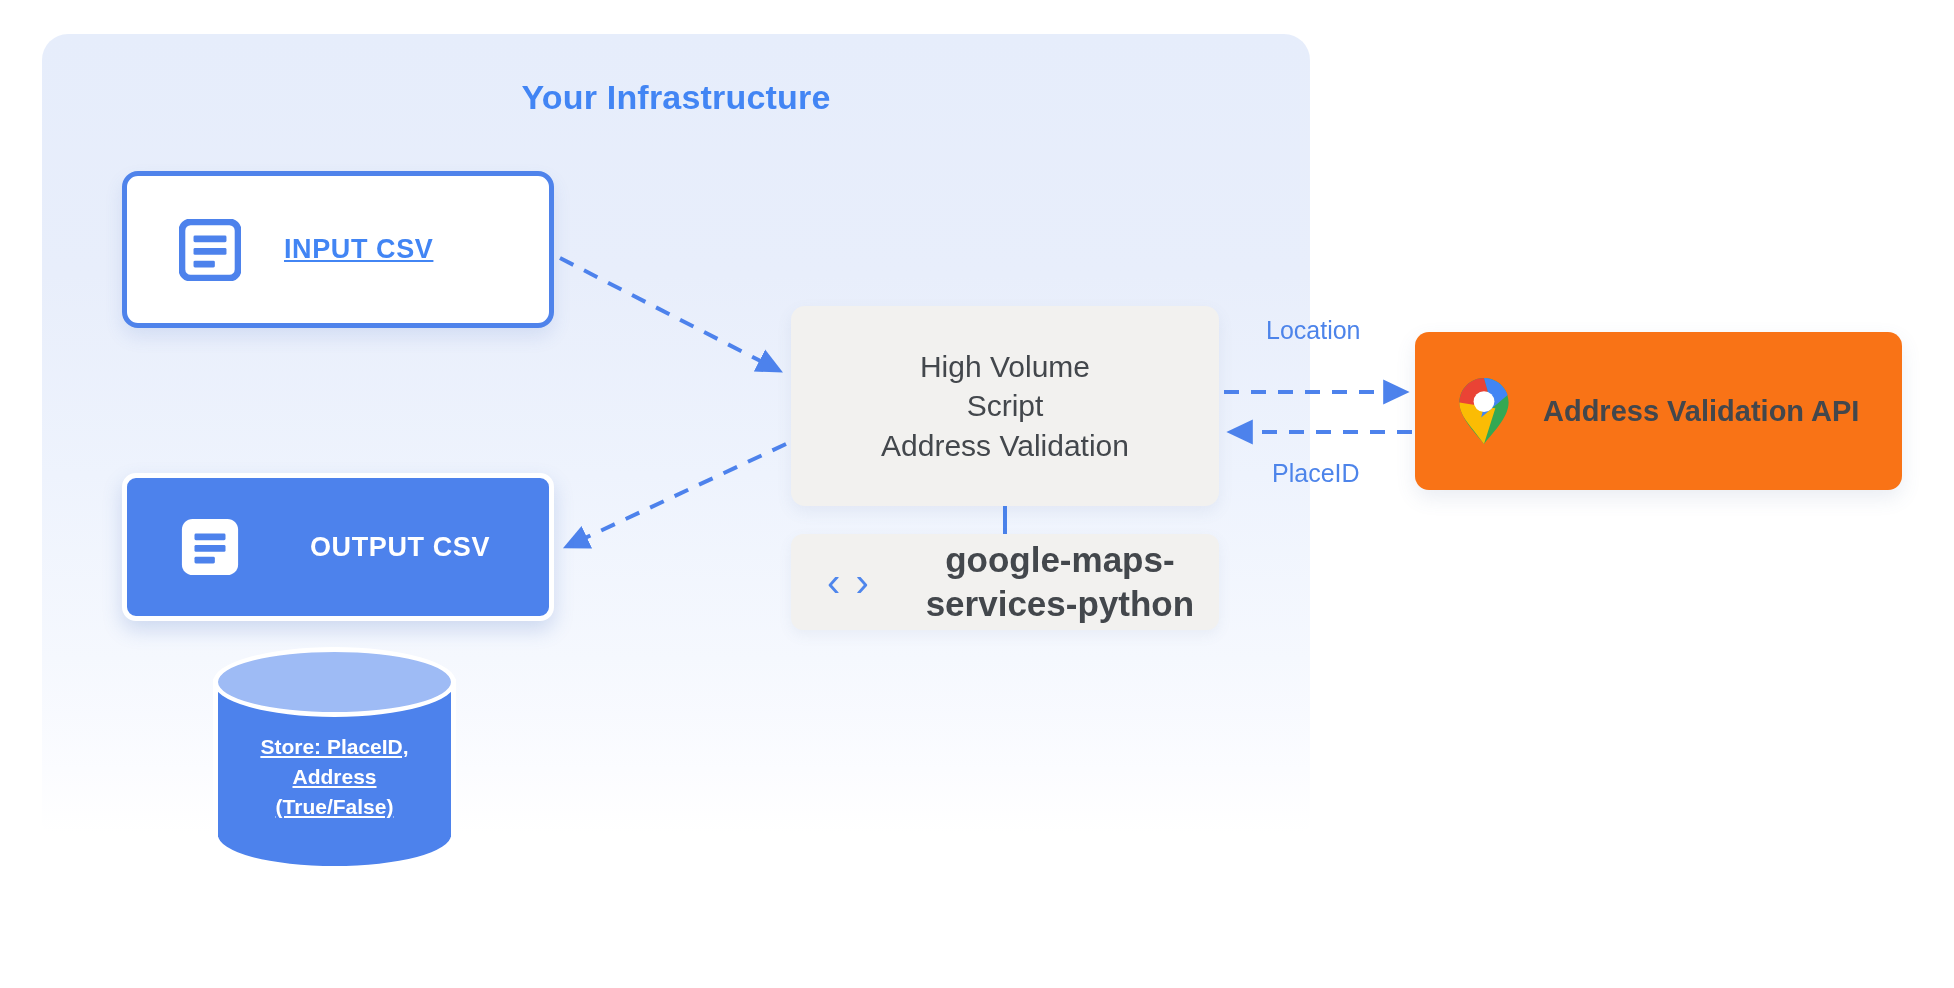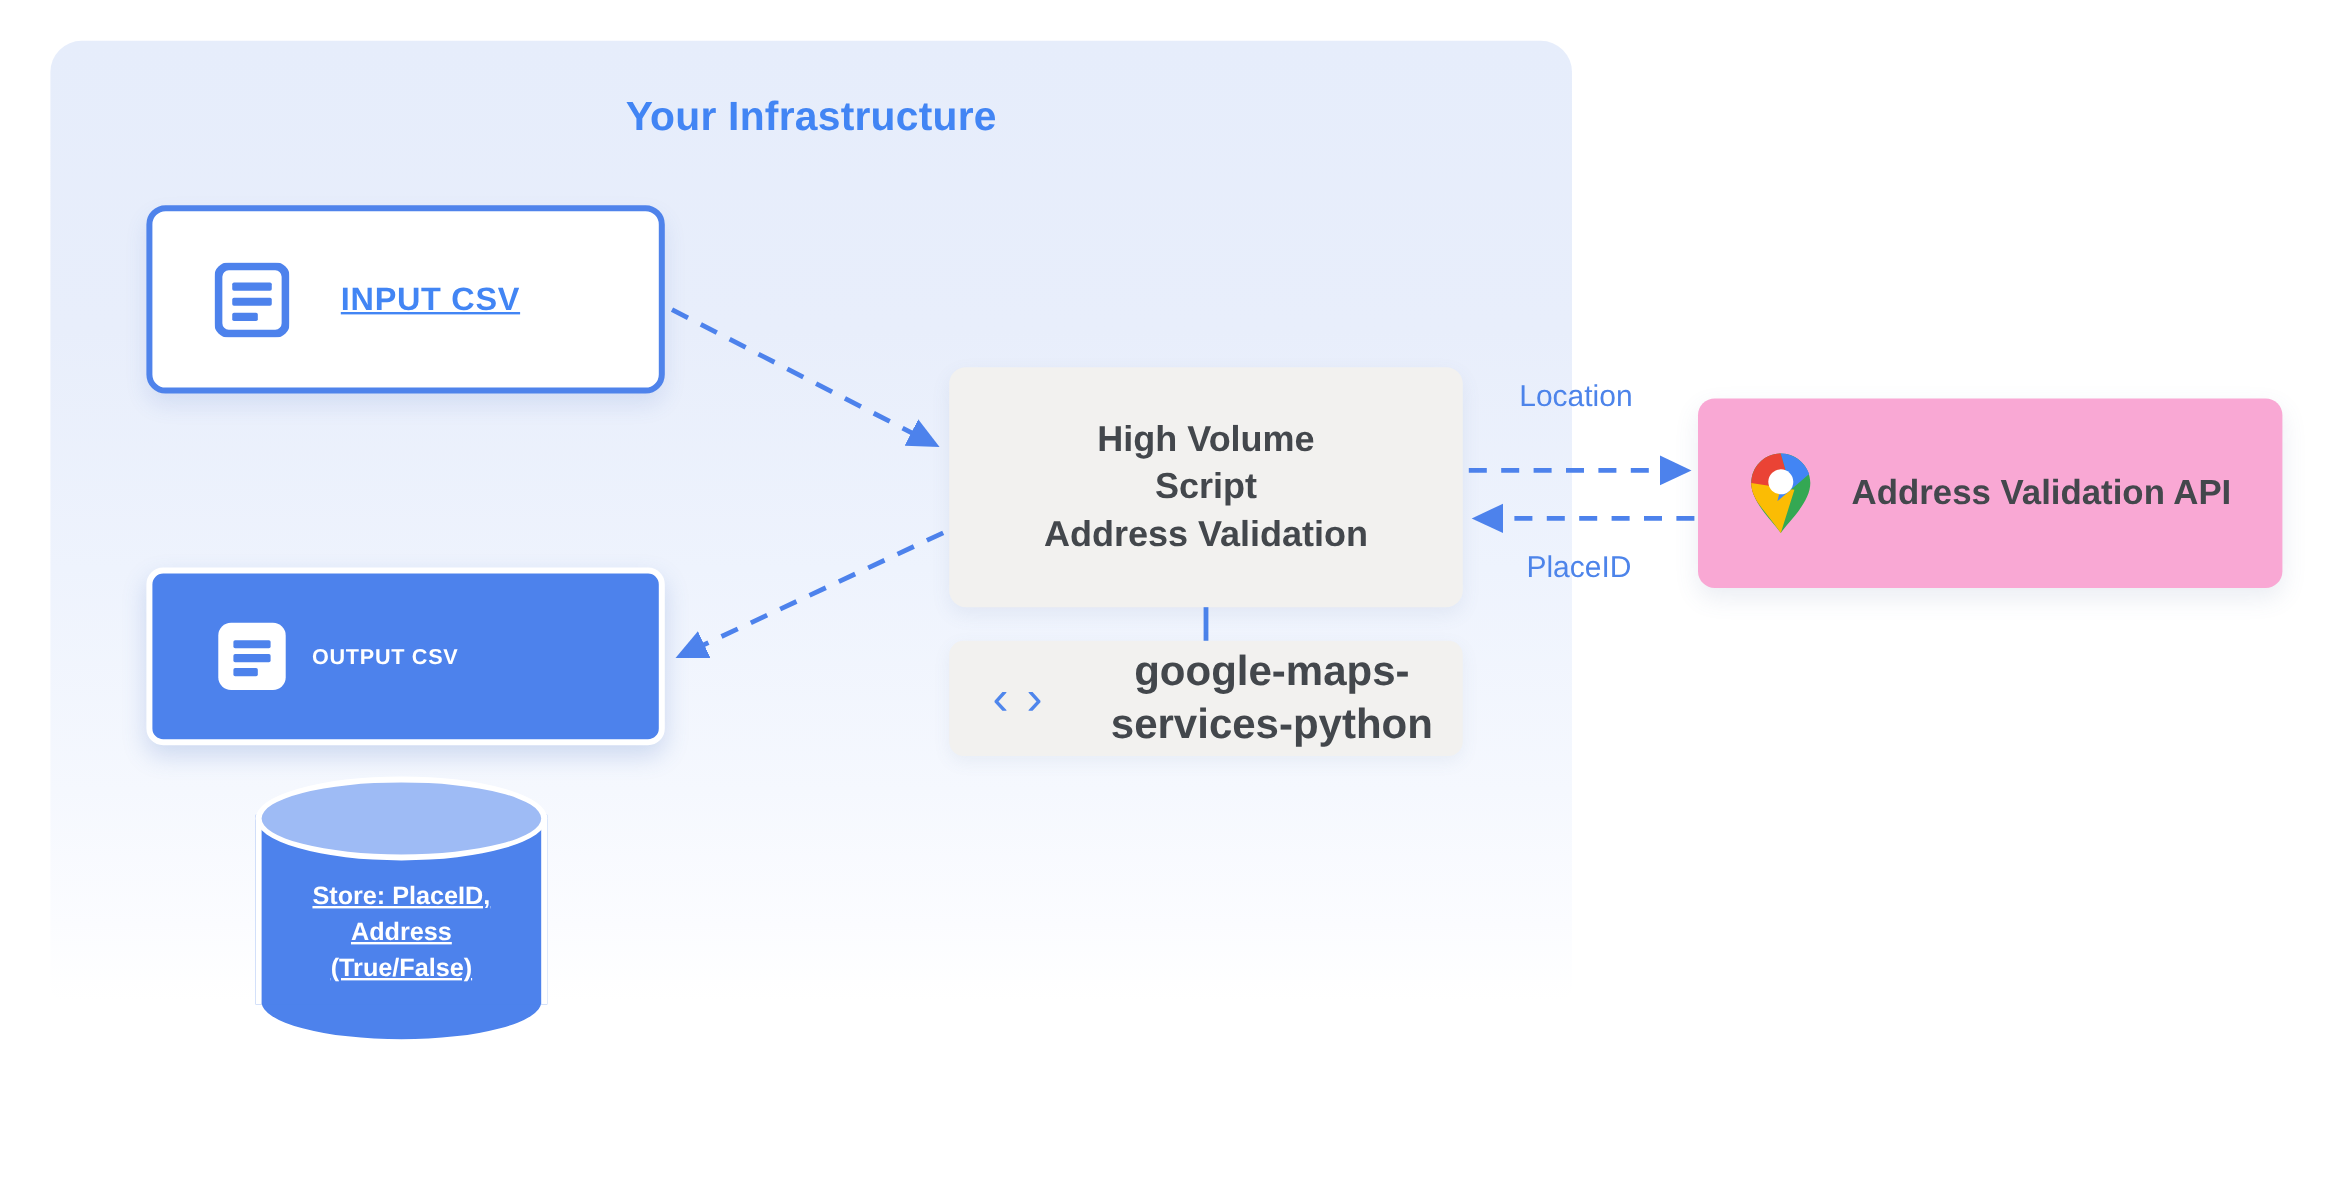--- a/index.html
+++ b/index.html
@@ -83,25 +83,25 @@
     top: 473px;
     width: 432px;
     height: 148px;
     background: #4d82ec;
     border: 5px solid #ffffff;
     border-radius: 14px;
     box-shadow: 0 9px 20px rgba(70,110,190,0.22);
     padding-left: 52px;
   }
   .output-csv .label {
-    font-size: 18px;
+    font-size: 27px;
     font-weight: bold;
     color: #ffffff;
     letter-spacing: 0.6px;
-    margin-left: 19px;
+    margin-left: 69px;
   }
 
   
   .doc-icon { width: 62px; height: 62px; flex: 0 0 auto; }
 
   
   .script-box {
     position: absolute;
     left: 791px;
     top: 306px;
@@ -109,21 +109,21 @@
     height: 200px;
     background: #f2f1ef;
     border-radius: 14px;
     display: flex;
     align-items: center;
     justify-content: center;
     box-shadow: 0 6px 16px rgba(90,110,150,0.09);
   }
   .script-box .label {
     font-size: 30px;
-    font-weight: bold;
+    font-weight: normal;
     color: #43474c;
     line-height: 1.32;
     text-align: center;
   }
 
   .lib-connector {
     position: absolute;
     left: 1003px;
     top: 506px;
     width: 4px;
@@ -163,21 +163,21 @@
     flex: 1;
   }
 
   
   .api-box {
     position: absolute;
     left: 1415px;
     top: 332px;
     width: 487px;
     height: 158px;
-    background: #f9a8d4;
+    background: #f97316;
     border-radius: 14px;
     display: flex;
     align-items: center;
     box-shadow: 0 8px 20px rgba(80,105,160,0.12);
     padding-left: 40px;
     box-sizing: border-box;
   }
   .api-box .label {
     font-size: 29px;
     font-weight: bold;

